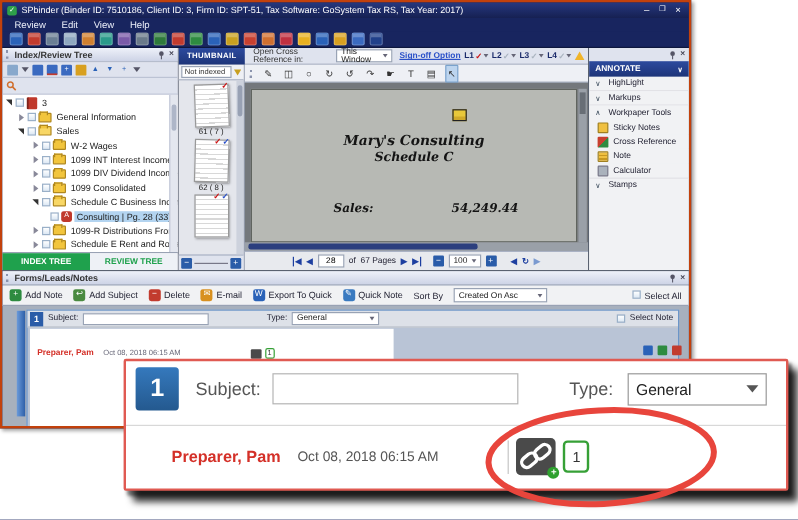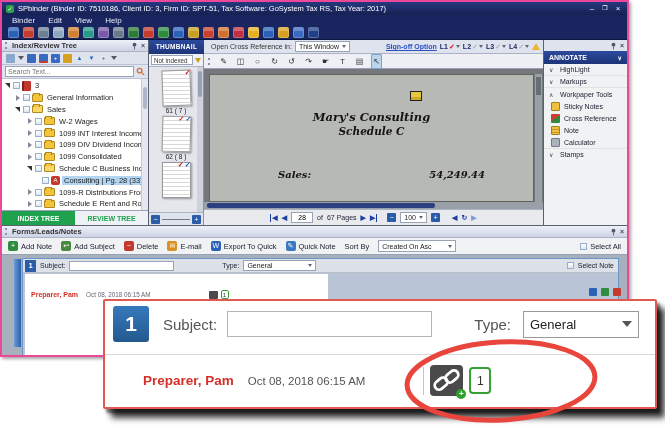--- a/index.html
+++ b/index.html
@@ -1,18 +1,18 @@
 <!DOCTYPE html>
 <html><head>
 <meta charset="utf-8">
 <style>
   *{box-sizing:border-box;margin:0;padding:0}
   body{width:665px;height:433px;position:relative;background:#fff;font-family:"Liberation Sans",sans-serif;overflow:hidden}
   
-  .app{position:absolute;left:0;top:0;width:629px;height:357px;border:2px solid #ec4899;background:#18255f;overflow:hidden;box-shadow:2px 2px 3px rgba(0,0,0,.35)}
+  .app{position:absolute;left:0;top:0;width:576px;height:357px;border:2px solid #c2410c;background:#18255f;overflow:hidden;box-shadow:2px 2px 3px rgba(0,0,0,.35)}
   .titlebar{height:13px;display:flex;align-items:center;gap:4px;padding:0 4px;background:linear-gradient(#26387f,#162052);color:#fff;font-size:7.5px}
   .applogo{width:8px;height:8px;border-radius:2px;background:#2ea04a;color:#fff;font-size:6px;line-height:8px;text-align:center;flex:none}
   .ttl{white-space:nowrap;overflow:hidden}
   .wbtns{margin-left:auto;display:flex;gap:3px}
   .wbtn{width:10px;height:9px;color:#fff;font-size:8px;line-height:9px;text-align:center}
   .menubar{height:11px;display:flex;align-items:center;gap:13px;padding:0 10px;background:#18255f;color:#e9edf8;font-size:8px}
   .toolbar{height:14px;display:flex;align-items:center;gap:4px;padding:0 6px;background:#18255f;border-bottom:1px solid #0d173d}
   .tbi{width:11px;height:11px;border-radius:2px;border:1px solid rgba(255,255,255,.25);box-shadow:inset 0 3px rgba(255,255,255,.25)}
   
   .main{height:185px;display:flex;background:#8a8f98}
@@ -93,21 +93,21 @@
   
   .right{width:84px;background:#f1f2f4;border-left:1px solid #5a6270;display:flex;flex-direction:column;flex:none}
   .right-top{height:11px;background:#dfe3ee;display:flex;align-items:center;justify-content:flex-end;gap:3px;padding:0 3px}
   .annot-head{height:13px;background:linear-gradient(#2c4a9e,#1d3478);color:#fff;font-size:7px;font-weight:bold;display:flex;align-items:center;padding:0 5px}
   .arow{height:12px;display:flex;align-items:center;gap:4px;padding:0 5px;font-size:7px;color:#223;background:#f1f2f4}
   .achv{font-size:6px;color:#345;width:7px}
   .aico{width:9px;height:9px;border-radius:1px;flex:none}
   
   .notes{height:130px;display:flex;flex-direction:column;background:#a7b0bd;border-top:1px solid #5a6270}
   .notes-toolbar{height:17px;display:flex;align-items:center;gap:9px;padding:0 6px;background:#f1f2f4;border-bottom:1px solid #99a2b4;font-size:7.5px;color:#223}
-  .nbtn{display:flex;align-items:center;gap:3px}
+  .nbtn{display:flex;align-items:flex-start;gap:3px}
   .nico{width:10px;height:10px;border-radius:2px;color:#fff;font-size:7px;line-height:10px;text-align:center;flex:none}
   .notes-area{flex:1;position:relative;background:#a7b0bd}
   .selbar{position:absolute;left:12px;top:4px;width:7px;height:88px;background:linear-gradient(90deg,#6a9ada,#2d5fa8)}
   .note-card{position:absolute;left:20px;top:3px;right:8px;height:118px;border:1px solid #6a95c8;background:#b9c4d6}
   .note-head{height:14px;display:flex;align-items:center;gap:4px;padding:0 4px;background:#dde1e8;border-bottom:1px solid #b8bfc8;font-size:7px;color:#223}
   .nnum{width:11px;height:12px;background:#2a5ca8;color:#fff;font-size:7.5px;font-weight:bold;display:flex;align-items:center;justify-content:center;margin-left:-2px;flex:none}
   .note-head input{width:105px;height:10px;border:1px solid #99a3b5;font-size:7px;font-family:inherit}
   .note-body{position:absolute;left:2px;top:15px;width:303px;height:100px;background:#fff;padding:4px 6px 0}
   .authrow{display:flex;align-items:center;margin-top:12px}
   .auth{color:#d43028;font-weight:bold;font-size:7px}
@@ -144,21 +144,21 @@
     <span class="applogo">✓</span>
     <span class="ttl">SPbinder (Binder ID: 7510186, Client ID: 3, Firm ID: SPT-51, Tax Software: GoSystem Tax RS, Tax Year: 2017)</span>
     <span class="wbtns">
       <span class="wbtn">–</span>
       <span class="wbtn" style="font-size:6px">❐</span>
       <span class="wbtn">×</span>
     </span>
   </div>
 
   <div class="menubar">
-    <span>Binder</span>
+    <span>Review</span>
     <span>Edit</span>
     <span>View</span>
     <span>Help</span>
   </div>
 
   <div class="toolbar">
     <span class="tbi" style="background:#2a62b8"></span>
     <span class="tbi" style="background:#c23b2e"></span>
     <span class="tbi" style="background:#6b7f94"></span>
     <span class="tbi" style="background:#8fa8c0"></span>
@@ -200,21 +200,20 @@
         <span class="mi" style="background:#3a6ac0"></span>
         <span class="mi" style="background:#3a6ac0;border-bottom:2px solid #c23b2e"></span>
         <span class="mi" style="background:#3a6ac0">+</span>
         <span class="mi" style="background:#d8a020"></span>
         <span class="mi" style="background:#dfe3ee;color:#2a62b8">▲</span>
         <span class="mi" style="background:#dfe3ee;color:#2a62b8">▼</span>
         <span class="mi" style="background:#dfe3ee;color:#2a62b8">+</span>
         <span class="chev"></span>
       </div>
       <div class="search">
-        <input placeholder="Search Text..." style="">
         <svg width="9" height="9" viewBox="0 0 10 10">
             <circle cx="4" cy="4" r="2.6" fill="none" stroke="#d07030" stroke-width="1.4"></circle>
             <line x1="6" y1="6" x2="9" y2="9" stroke="#d07030" stroke-width="1.4"></line>
           </svg>
       </div>
       <div class="tree">
         <div class="trow" style="padding-left:2px">
           <span class="tw exp">
               <i></i>
             </span>

